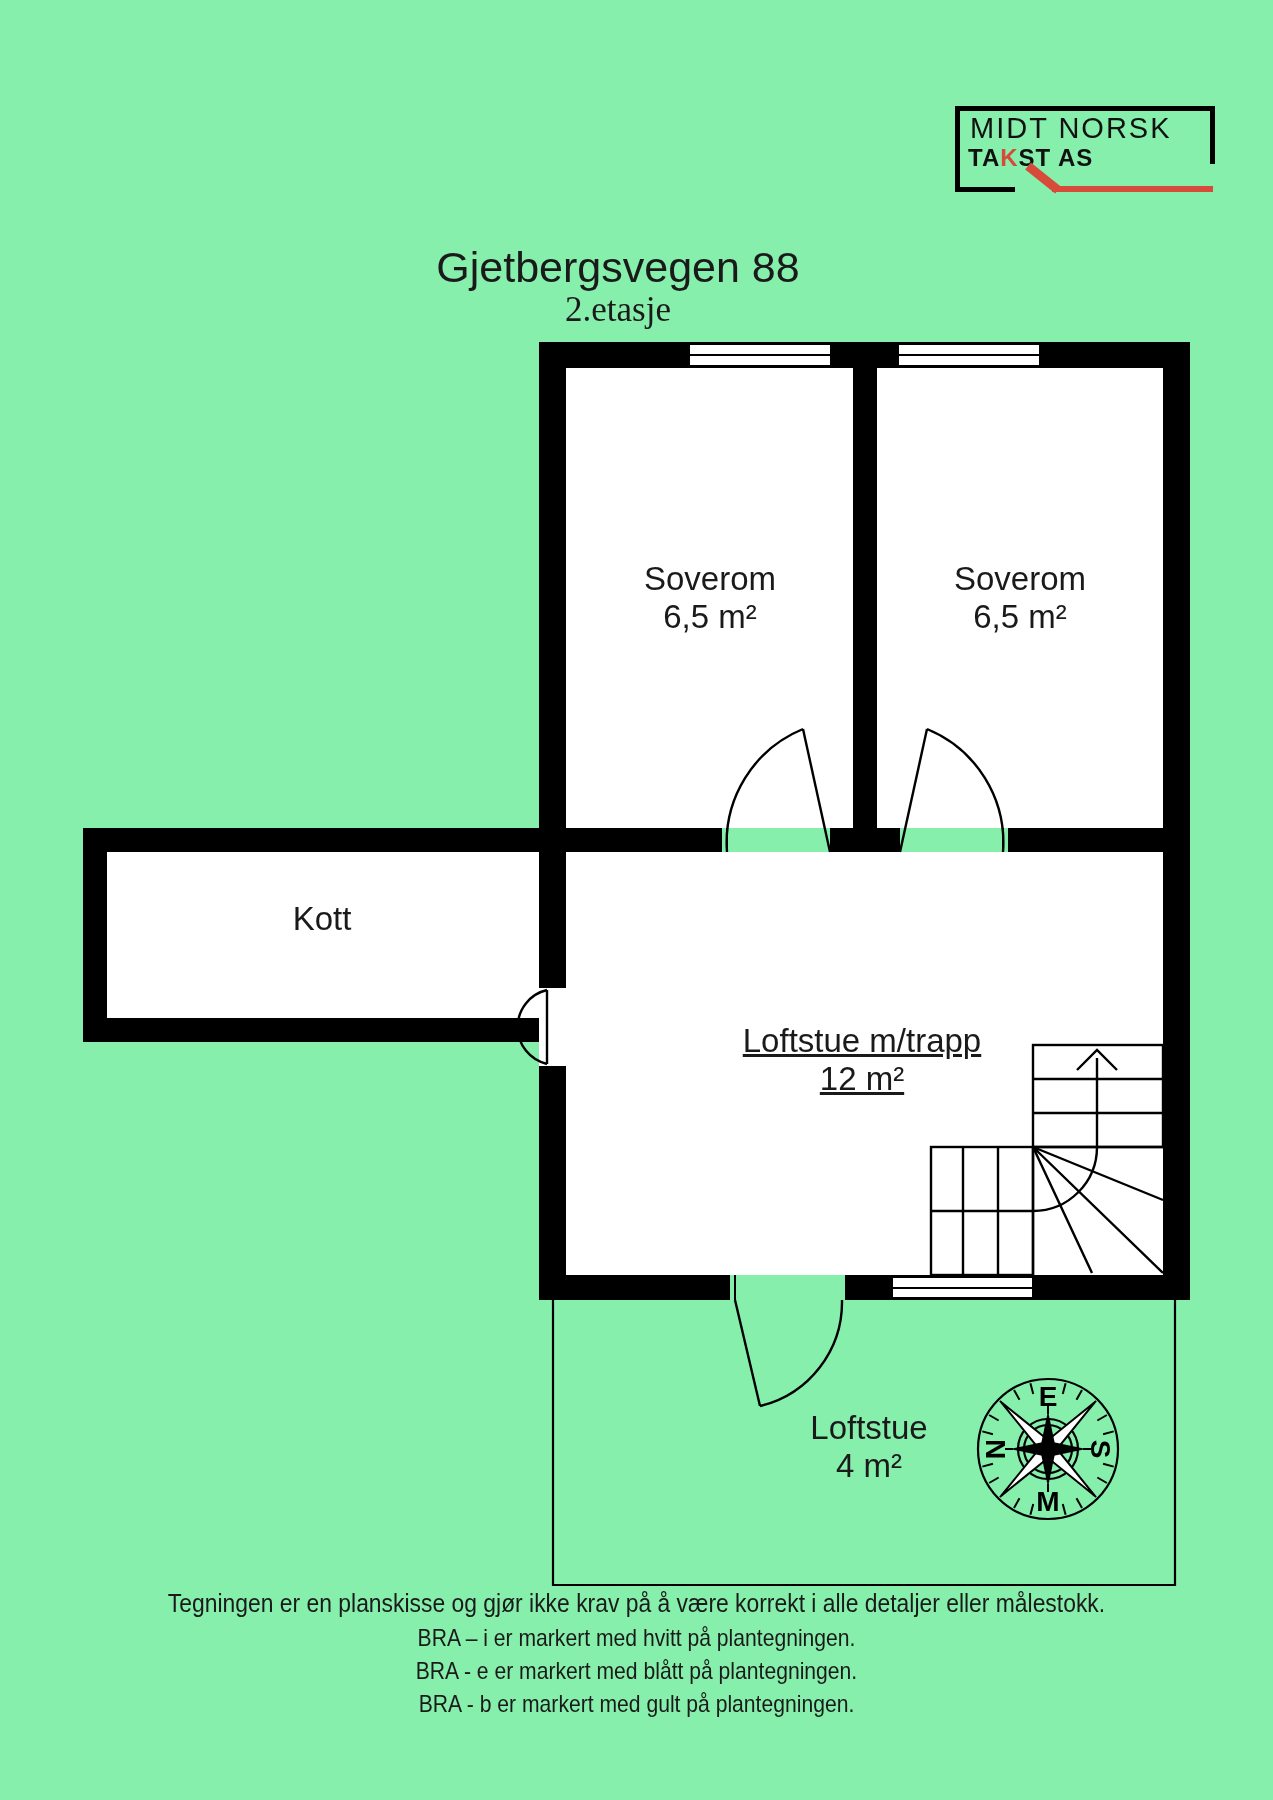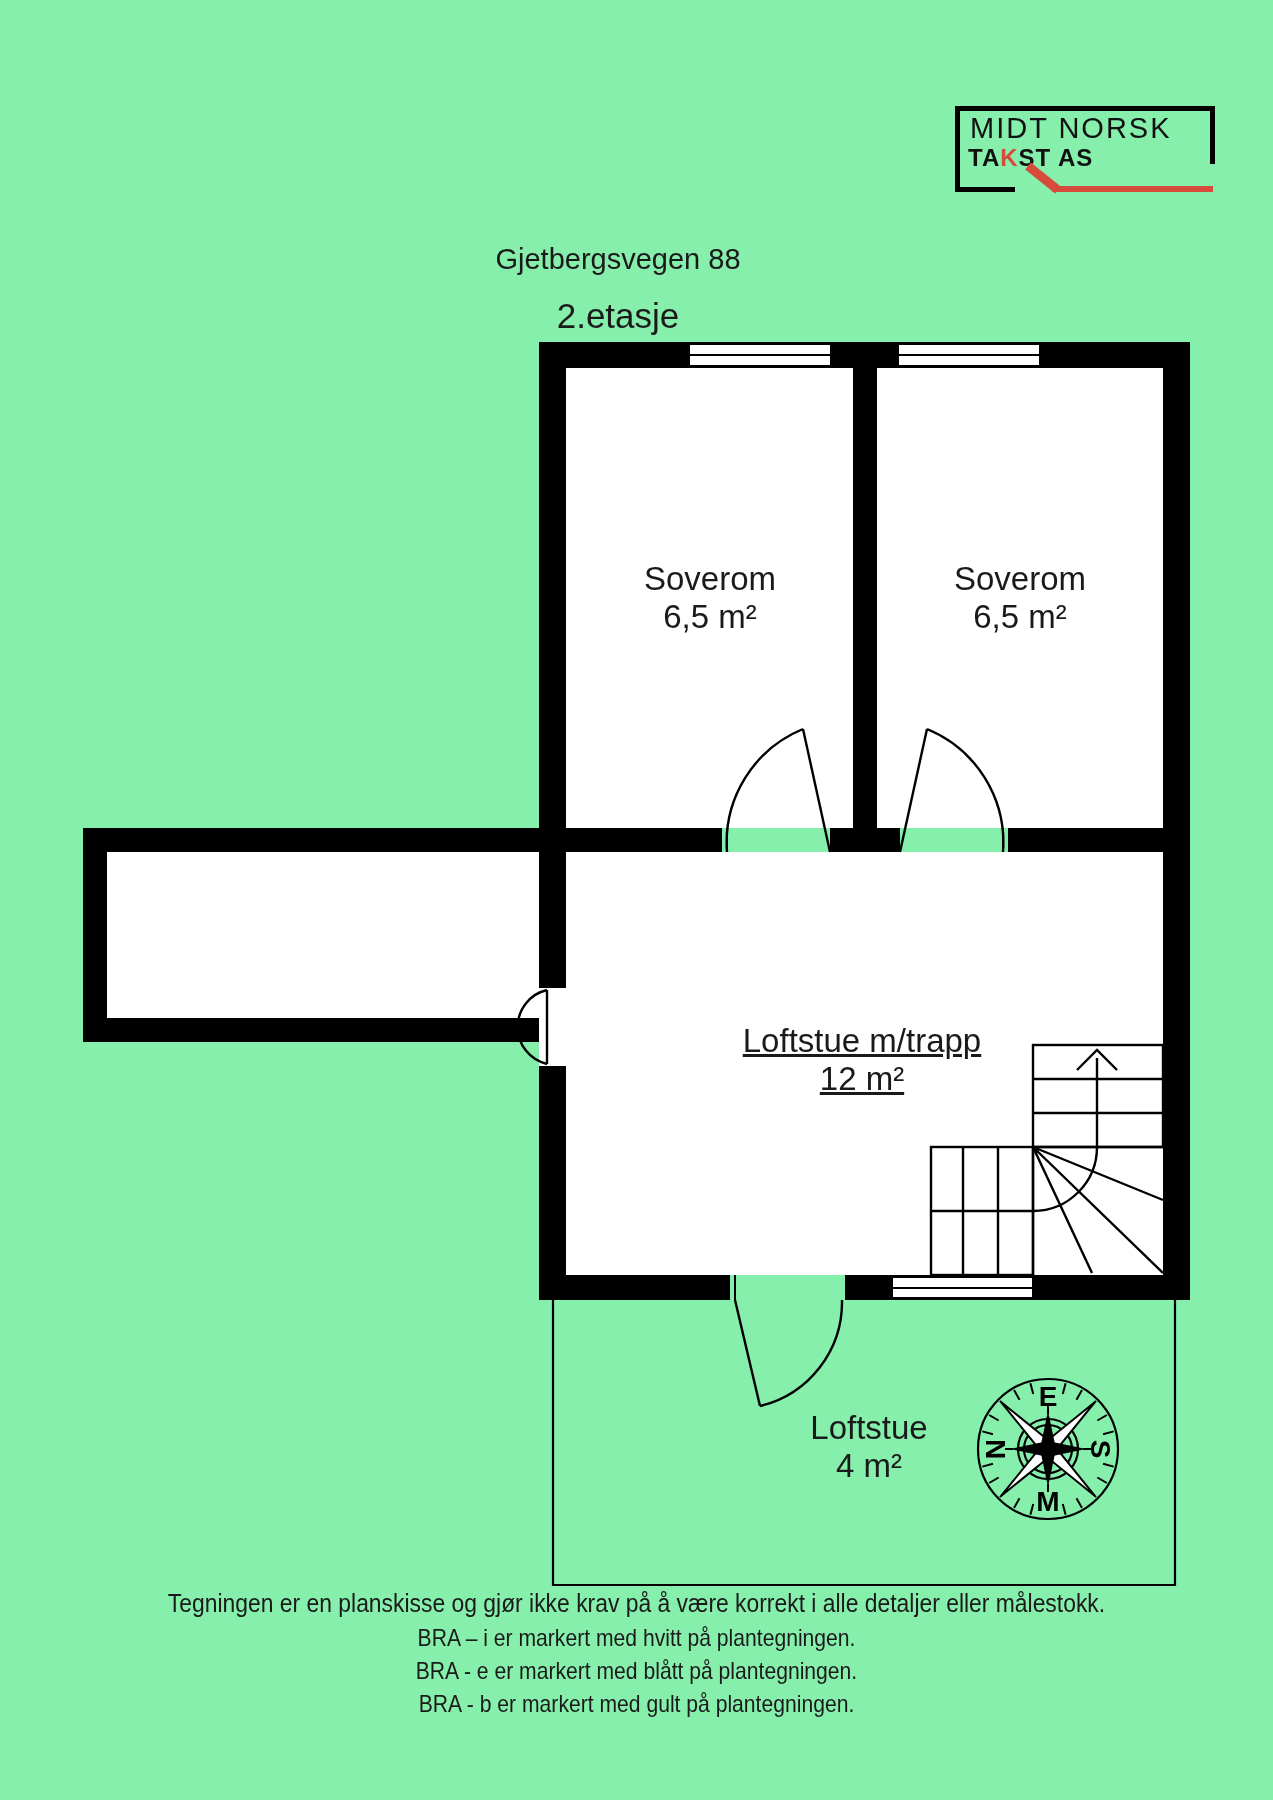--- a/index.html
+++ b/index.html
@@ -9,21 +9,21 @@
   }
   .abs{position:absolute;}
   .wall{position:absolute; background:#000;}
   .roomfloor{position:absolute; background:#fff;}
   
   .window{position:absolute; background:#fff; box-sizing:border-box;
           border-top:3px solid #000; border-bottom:3px solid #000;
           border-left:1px solid #000; border-right:1px solid #000;}
   .window .mid{position:absolute; left:0; right:0; top:50%; height:2px; margin-top:-1px; background:#000;}
   
-  .title{position:absolute; transform:translateX(-50%); font-size:29px; white-space:nowrap;}
+  .title{position:absolute; transform:translateX(-50%); font-size:43px; white-space:nowrap;}
   .subtitle{position:absolute; transform:translateX(-50%); font-size:35px; white-space:nowrap;}
   .roomlabel{position:absolute; transform:translateX(-50%); text-align:center;
              font-size:33px; line-height:38px; white-space:nowrap;}
   .footer-line{position:absolute; left:0; width:1273px; text-align:center;
                transform:scaleX(0.88); transform-origin:50% 50%; white-space:nowrap;}
   .f1{font-size:26px;} .f2{font-size:24px;}
   
   .logo-l1{position:absolute; left:970px; top:112px; font-size:29px; letter-spacing:2px; white-space:nowrap; color:#111;}
   .logo-l2{position:absolute; left:968px; top:144px; font-size:24px; font-weight:700; letter-spacing:1px; white-space:nowrap; color:#111;}
   .logo-k{color:#d74b3a;}
@@ -37,21 +37,21 @@
   <div class="abs" style="left:940px;top:95px;width:285px;height:110px;">
     <div class="wall" style="left:15px;top:11px;width:260px;height:5px;"></div>
     <div class="wall" style="left:15px;top:11px;width:5px;height:86px;"></div>
     <div class="wall" style="left:15px;top:92px;width:60px;height:5px;"></div>
     <div class="wall" style="left:270px;top:11px;width:5px;height:58px;"></div>
   </div>
   <div class="logo-l1">MIDT NORSK</div>
   <div class="logo-l2"><span>TA</span><span class="logo-k">K</span><span>ST AS</span></div>
 
   <div class="title" style="left:618px;top:243px;">Gjetbergsvegen 88</div>
-  <div class="subtitle" style="left:618px;top:296px;">2.etasje</div>
+  <div class="subtitle" style="left:618px;top:290px;font-family:Liberation Serif, serif;">2.etasje</div>
 
   <div class="roomfloor" style="left:565px;top:368px;width:288px;height:460px;"></div>
   <div class="roomfloor" style="left:877px;top:368px;width:286px;height:460px;"></div>
   <div class="roomfloor" style="left:107px;top:852px;width:432px;height:166px;"></div>
   <div class="roomfloor" style="left:565px;top:852px;width:598px;height:423px;"></div>
 
   <div class="wall" style="left:539px;top:342px;width:150px;height:26px;"></div>
   <div class="wall" style="left:831px;top:342px;width:67px;height:26px;"></div>
   <div class="wall" style="left:1040px;top:342px;width:150px;height:26px;"></div>
   <div class="wall" style="left:539px;top:342px;width:27px;height:646px;"></div>
@@ -180,20 +180,21 @@
 
   <div class="roomlabel" style="left:710px;top:560px;">
     <div>Soverom</div>
     <div>6,5 m²</div>
   </div>
   <div class="roomlabel" style="left:1020px;top:560px;">
     <div>Soverom</div>
     <div>6,5 m²</div>
   </div>
   <div class="roomlabel" style="left:322px;top:900px;">
+    <div>Kott</div>
   </div>
   <div class="roomlabel" style="left:862px;top:1022px;text-decoration:underline;">
     <div>Loftstue m/trapp</div>
     <div>12 m²</div>
   </div>
   <div class="roomlabel" style="left:869px;top:1409px;">
     <div>Loftstue</div>
     <div>4 m²</div>
   </div>
 

